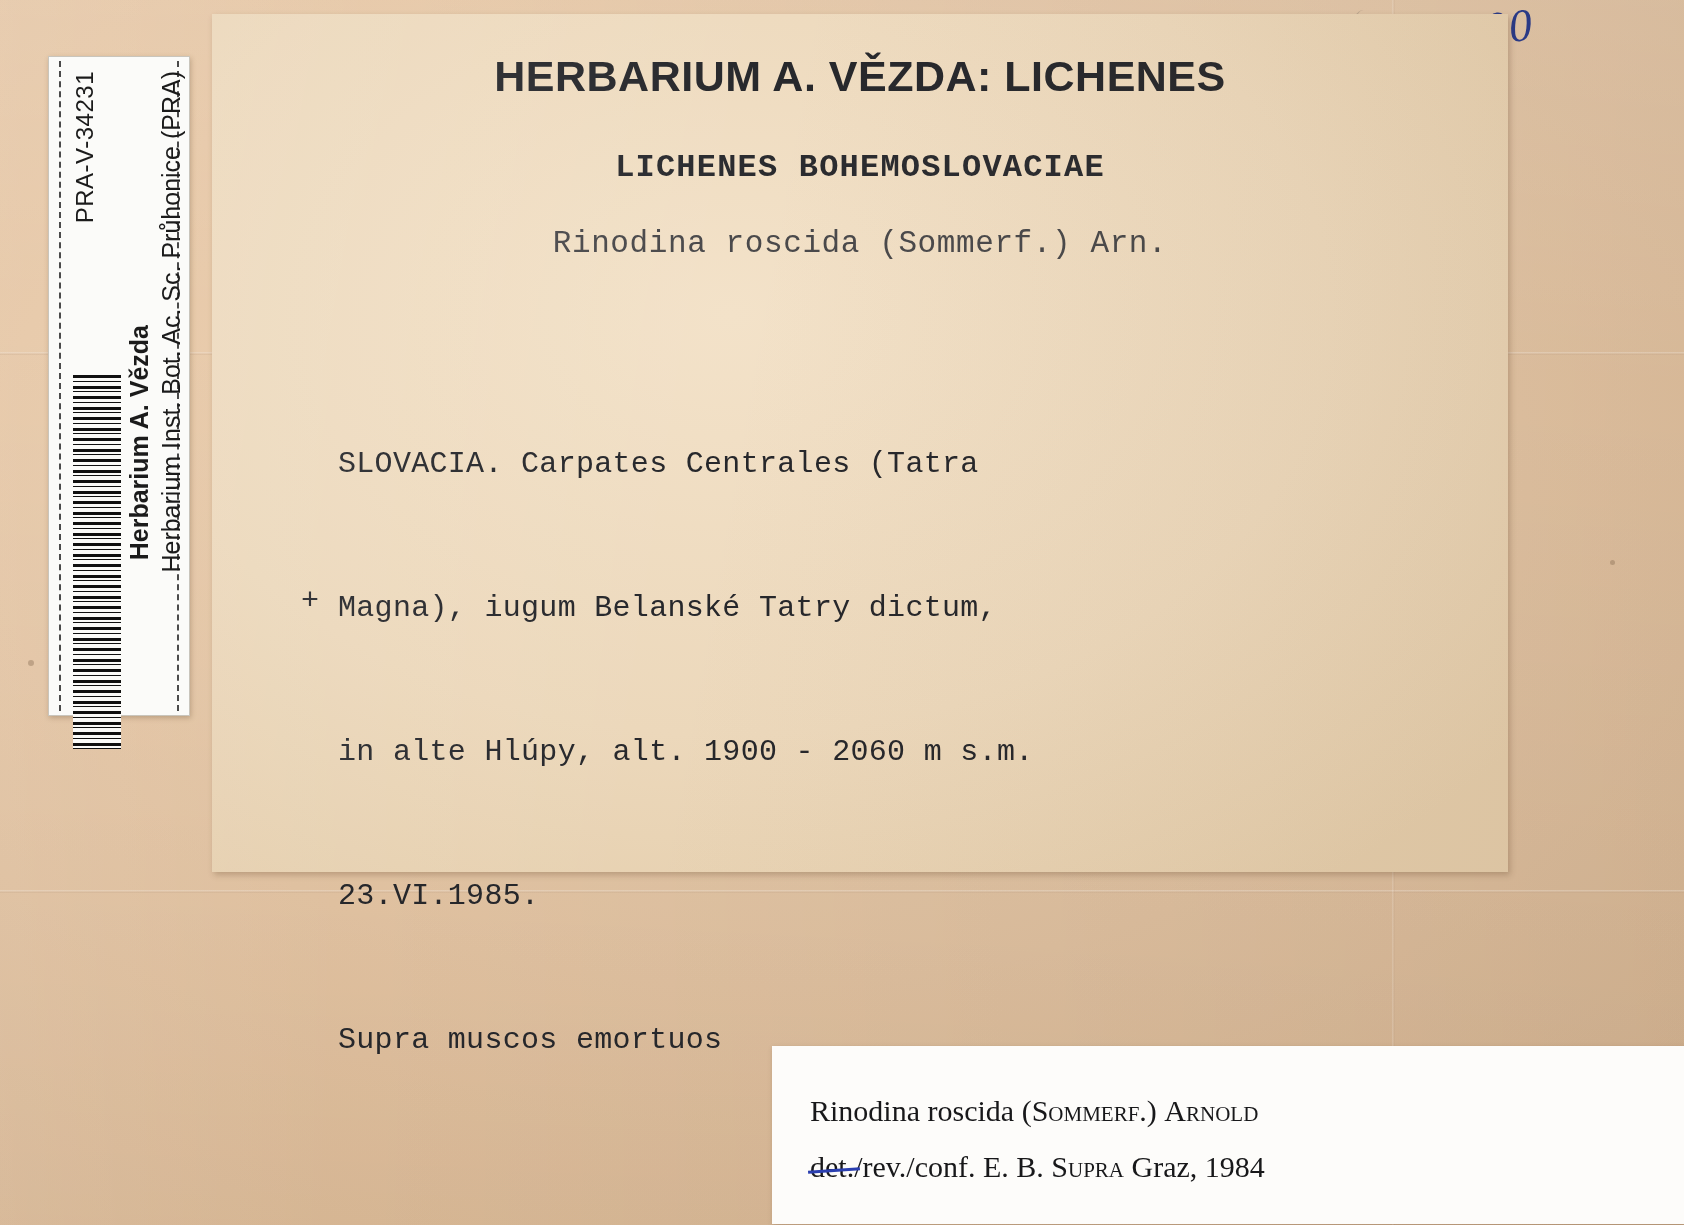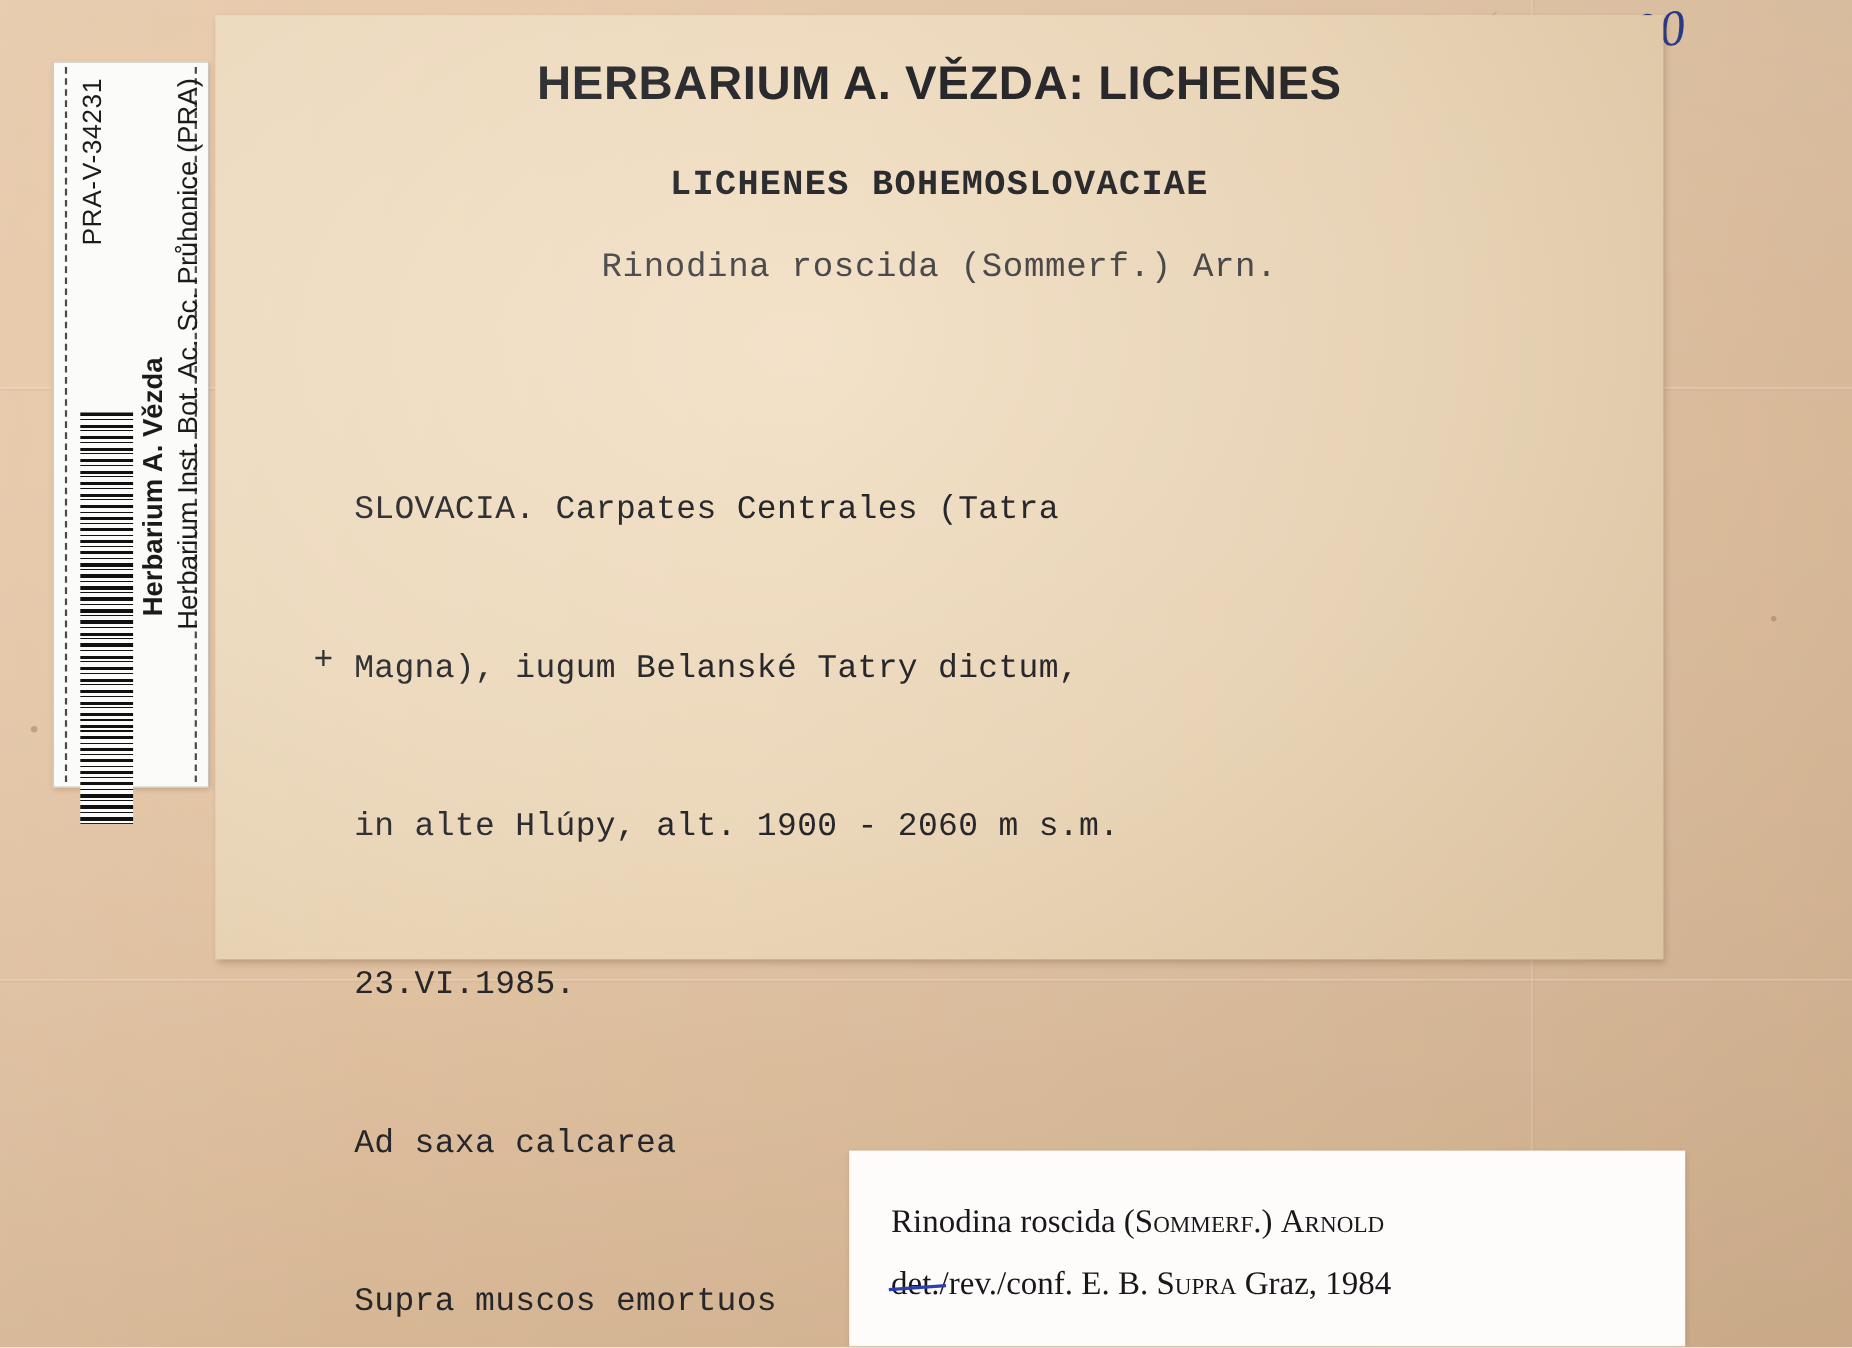--- a/index.html
+++ b/index.html
@@ -49,29 +49,28 @@
     width: 3px;
     height: 100%;
     background: linear-gradient(90deg, rgba(255,255,255,0.28), rgba(160,120,85,0.18));
     opacity: 0.7;
   }
   .vfold.v1 { left: 1392px; }
 
   
   #main-label {
     position: absolute;
-    left: 196px;
+    left: 212px;
     top: 14px;
     width: 1296px;
     height: 858px;
     background: #efdcc0;
     background-image:
       radial-gradient(ellipse 1000px 700px at 40% 35%, #f3e2c9 0%, #ecd8bb 60%, #e4cdab 100%);
     box-shadow: 2px 3px 6px rgba(90,60,35,0.28);
-    padding-left: 20px;
   }
   #main-label::after {
     content: "";
     position: absolute;
     inset: 0;
     background:
       linear-gradient(100deg, rgba(255,255,255,0.10) 0%, rgba(0,0,0,0.0) 40%, rgba(120,85,55,0.07) 100%);
     pointer-events: none;
   }
 
@@ -205,21 +204,21 @@
       #111 16px, #111 17px,
       #fbfbf9 17px, #fbfbf9 21px
     );
   }
 
   
   #det-slip {
     position: absolute;
     left: 772px;
     top: 1046px;
-    width: 760px;
+    width: 912px;
     height: 178px;
     background: #fdfcfa;
     box-shadow: 1px 2px 5px rgba(90,60,35,0.25);
   }
   #det-slip .det-line {
     position: absolute;
     left: 38px;
     font-family: "Liberation Serif", serif;
     color: #18181a;
     white-space: nowrap;
@@ -311,21 +310,20 @@
     <div class="lbl-sub">LICHENES BOHEMOSLOVACIAE</div>
     <div class="lbl-taxon">Rinodina roscida (Sommerf.) Arn.</div>
 
     <div class="plus-mark">+</div>
 
     <div id="label-body">
       <span class="ln">SLOVACIA. Carpates Centrales (Tatra</span>
       <span class="ln">Magna), iugum Belanské Tatry dictum,</span>
       <span class="ln">in alte Hlúpy, alt. 1900 - 2060 m s.m.</span>
       <span class="ln">23.VI.1985.</span>
-      <span class="ln">Ad saxa calcarea</span>
       <span class="ln">Supra muscos emortuos</span>
       
       
       
       
     </div>
   </div>
 
   <div id="det-slip">
     <div class="det-line" id="det-line-1">

